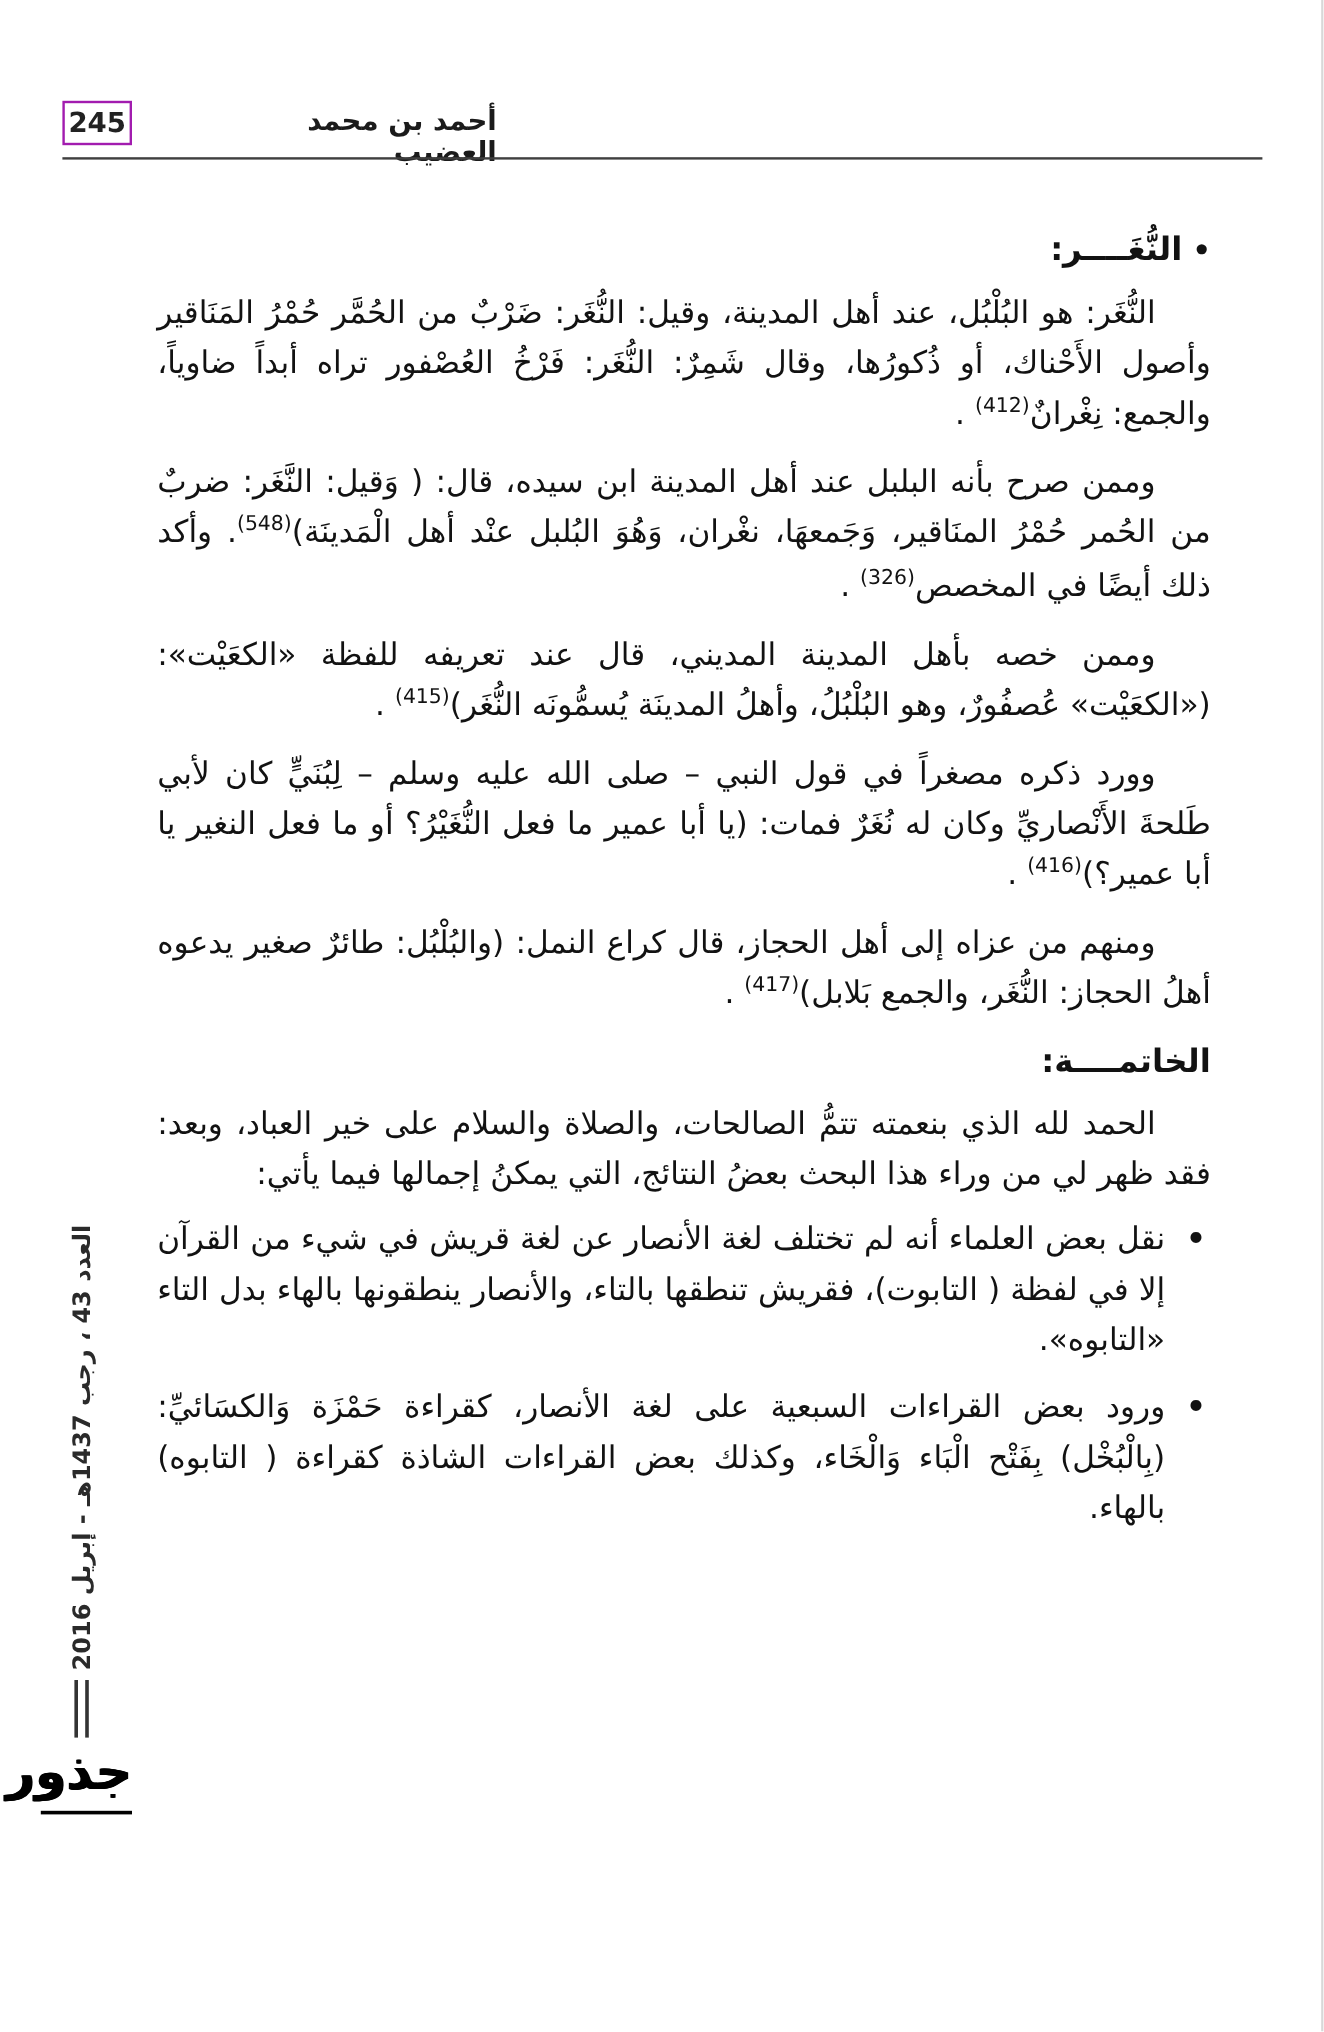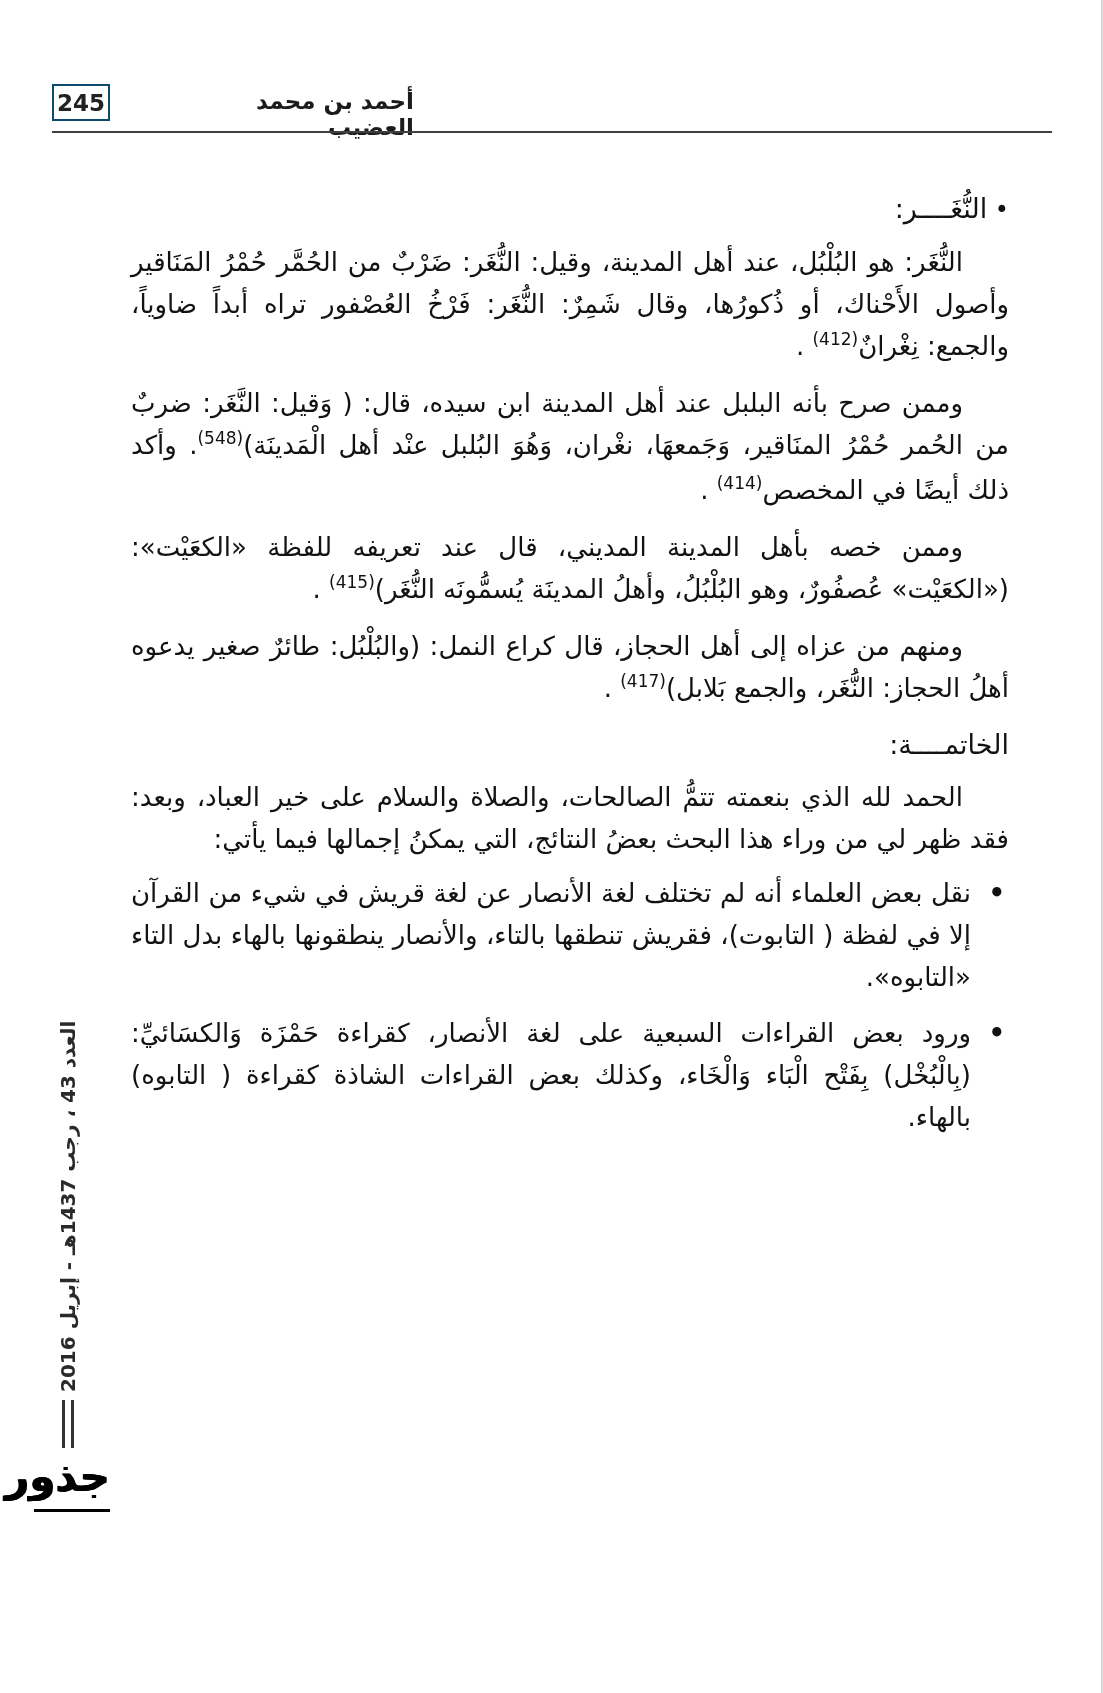--- a/index.html
+++ b/index.html
@@ -12,21 +12,21 @@
     background:#ffffff;
     color:#141414;
     overflow:hidden;
     box-shadow: inset -2px 0 0 #d8d8d8;
   }
 
   
   .pagenum {
     position:absolute; left:52px; top:84px;
     width:58px; height:37px;
-    border:2px solid #0c4a6e;
+    border:2px solid #a21caf;
     display:flex; align-items:center; justify-content:center;
     font-size:23px; font-weight:bold; color:#222;
   }
   .author {
     position:absolute; left:164px; top:88px; width:250px;
     text-align:right; direction:rtl;
     font-size:23px; font-weight:bold; color:#1b1b1b;
     letter-spacing:1px;
   }
   .head-rule {
@@ -34,21 +34,21 @@
     width:1000px; height:2px; background:#3f3f3f;
   }
 
   
   .body-text {
     position:absolute; top:176px; right:94px; width:878px;
     direction:rtl; text-align:justify;
     font-size:26px; line-height:42px; color:#121212;
   }
   .sec-heading {
-    font-weight:normal; font-size:27px;
+    font-weight:bold; font-size:27px;
     margin:12px 0 10px 0;
   }
   .head-bullet { font-size:24px; }
   .para { margin-bottom:12px; }
   .para.indent { text-indent:46px; }
   .bullet-item {
     position:relative; padding-right:38px; margin-bottom:14px;
     text-indent:0;
   }
   .item-bullet {
@@ -90,22 +90,23 @@
 
   <div class="pagenum">245</div>
 
   <div class="author" lang="ar">أحمد بن محمد العضيب</div>
 
   <div class="head-rule"></div>
 
   <div class="body-text" id="sections" lang="ar">
       <div class="sec-heading"><span class="head-bullet">• </span><span>النُّغَــــر:</span></div>
       <div class="para indent"><span class="run">النُّغَر: هو البُلْبُل، عند أهل المدينة، وقيل: النُّغَر: ضَرْبٌ من الحُمَّر حُمْرُ المَنَاقير وأصول الأَحْناك، أو ذُكورُها، وقال شَمِرٌ: النُّغَر: فَرْخُ العُصْفور تراه أبداً ضاوياً، والجمع: نِغْرانٌ</span><span class="fn-ref">(412)</span><span class="run"> .</span></div>
-      <div class="para indent"><span class="run">وممن صرح بأنه البلبل عند أهل المدينة ابن سيده، قال: ( وَقيل: النَّغَر: ضربٌ من الحُمر حُمْرُ المنَاقير، وَجَمعهَا، نغْران، وَهُوَ البُلبل عنْد أهل الْمَدينَة)</span><span class="fn-ref">(548)</span><span class="run">. وأكد ذلك أيضًا في المخصص</span><span class="fn-ref">(414)</span><span class="run"> .</span></div>
+      <div class="para indent"><span class="run">وممن صرح بأنه البلبل عند أهل المدينة ابن سيده، قال: ( وَقيل: النَّغَر: ضربٌ من الحُمر حُمْرُ المنَاقير، وَجَمعهَا، نغْران، وَهُوَ البُلبل عنْد أهل الْمَدينَة)</span><span class="fn-ref">(548)</span><span class="run">. وأكد ذلك أيضًا في المخصص</span><span class="fn-ref">(326)</span><span class="run"> .</span></div>
       <div class="para indent"><span class="run">وممن خصه بأهل المدينة المديني، قال عند تعريفه للفظة «الكعَيْت»: («الكعَيْت» عُصفُورٌ، وهو البُلْبُلُ، وأهلُ المدينَة يُسمُّونَه النُّغَر)</span><span class="fn-ref">(415)</span><span class="run"> .</span></div>
+      <div class="para indent"><span class="run">وورد ذكره مصغراً في قول النبي – صلى الله عليه وسلم – لِبُنَيٍّ كان لأبي طَلحةَ الأَنْصاريِّ وكان له نُغَرٌ فمات: (يا أبا عمير ما فعل النُّغَيْرُ؟ أو ما فعل النغير يا أبا عمير؟)</span><span class="fn-ref">(416)</span><span class="run"> .</span></div>
       <div class="para indent"><span class="run">ومنهم من عزاه إلى أهل الحجاز، قال كراع النمل: (والبُلْبُل: طائرٌ صغير يدعوه أهلُ الحجاز: النُّغَر، والجمع بَلابل)</span><span class="fn-ref">(417)</span><span class="run"> .</span></div>
       <div class="sec-heading"><span>الخاتمــــة:</span></div>
       <div class="para indent"><span class="run">الحمد لله الذي بنعمته تتمُّ الصالحات، والصلاة والسلام على خير العباد، وبعد: فقد ظهر لي من وراء هذا البحث بعضُ النتائج، التي يمكنُ إجمالها فيما يأتي:</span></div>
       <div class="para bullet-item"><span class="item-bullet">•</span><span class="run">نقل بعض العلماء أنه لم تختلف لغة الأنصار عن لغة قريش في شيء من القرآن إلا في لفظة ( التابوت)، فقريش تنطقها بالتاء، والأنصار ينطقونها بالهاء بدل التاء «التابوه».</span></div>
       <div class="para bullet-item"><span class="item-bullet">•</span><span class="run">ورود بعض القراءات السبعية على لغة الأنصار، كقراءة حَمْزَة وَالكسَائيِّ: (بِالْبُخْل) بِفَتْح الْبَاء وَالْخَاء، وكذلك بعض القراءات الشاذة كقراءة ( التابوه) بالهاء.</span></div>
     </div>
 
   <div class="issue-vertical" lang="ar">العدد 43 ، رجب 1437هـ - إبريل 2016</div>
 
   <div class="double-lines"></div>

